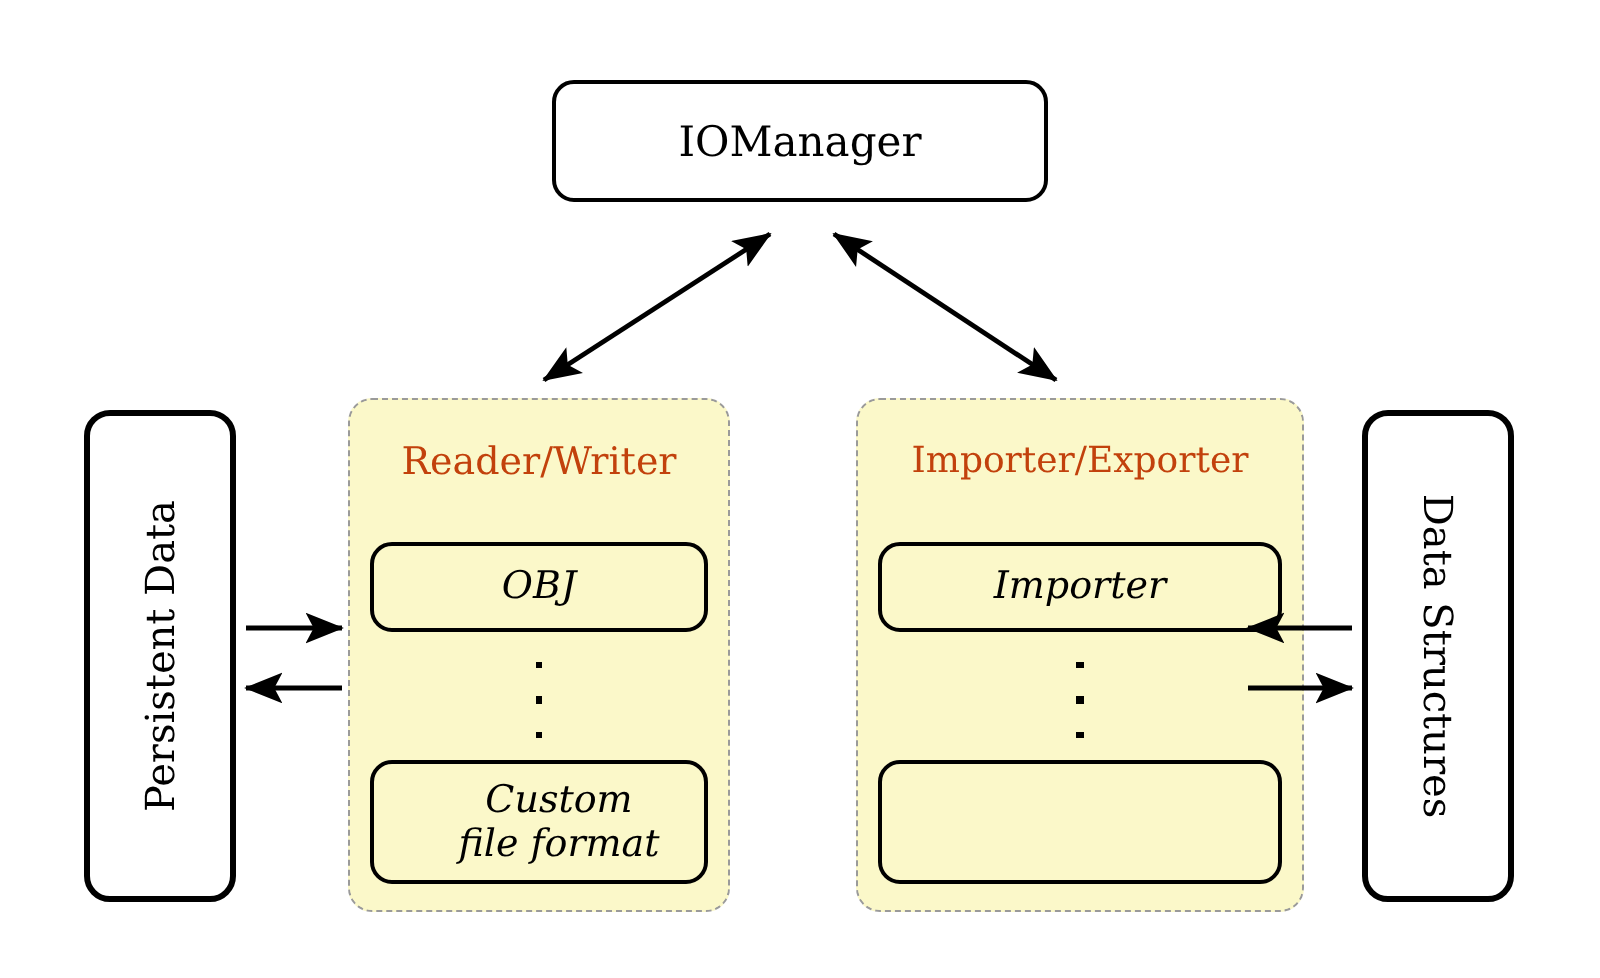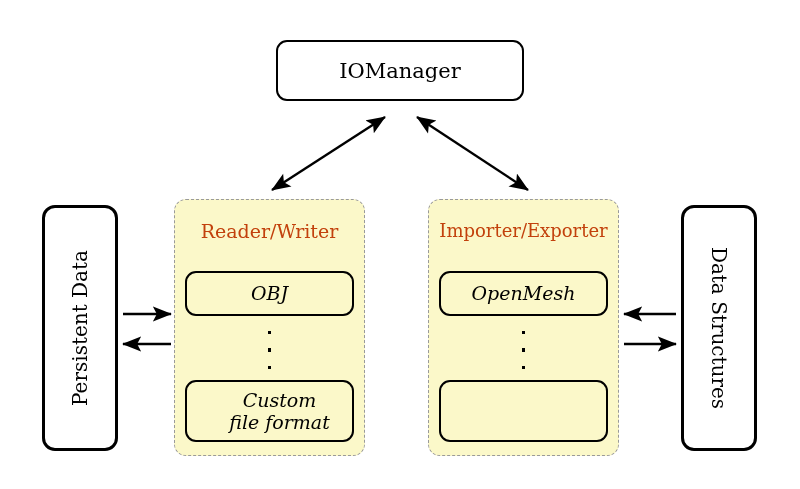--- a/index.html
+++ b/index.html
@@ -77,21 +77,21 @@
   .group-panel {
     position: absolute;
     box-sizing: border-box;
     background: #FBF8C9;
     border: 1.6px dashed #9a9a9a;
     border-radius: 12px;
     top: 199px;
     height: 257px;
   }
   #panel-reader-writer { left: 174px; width: 191px; }
-  #panel-importer-exporter { left: 428px; width: 191px; }
+  #panel-importer-exporter { left: 428px; width: 224px; }
 
   .group-title {
     position: absolute;
     left: 0;
     right: 0;
     top: 20px;
     text-align: center;
     font-size: 19px;
     color: #c2410c;
     white-space: nowrap;
@@ -184,21 +184,21 @@
         <span>Custom</span><br>
         <span>file format</span>
       </span>
     </div>
   </div>
 
   <div class="group-panel" id="panel-importer-exporter">
     <div class="group-title">Importer/Exporter</div>
 
     <div class="item-box item-top">
-      <span>OpenMesh</span>
+      <span>Importer</span>
     </div>
 
     <div class="vdots">
       <i></i>
         <i></i>
         <i></i>
     </div>
 
     <div class="item-box item-bottom">
       <span>

